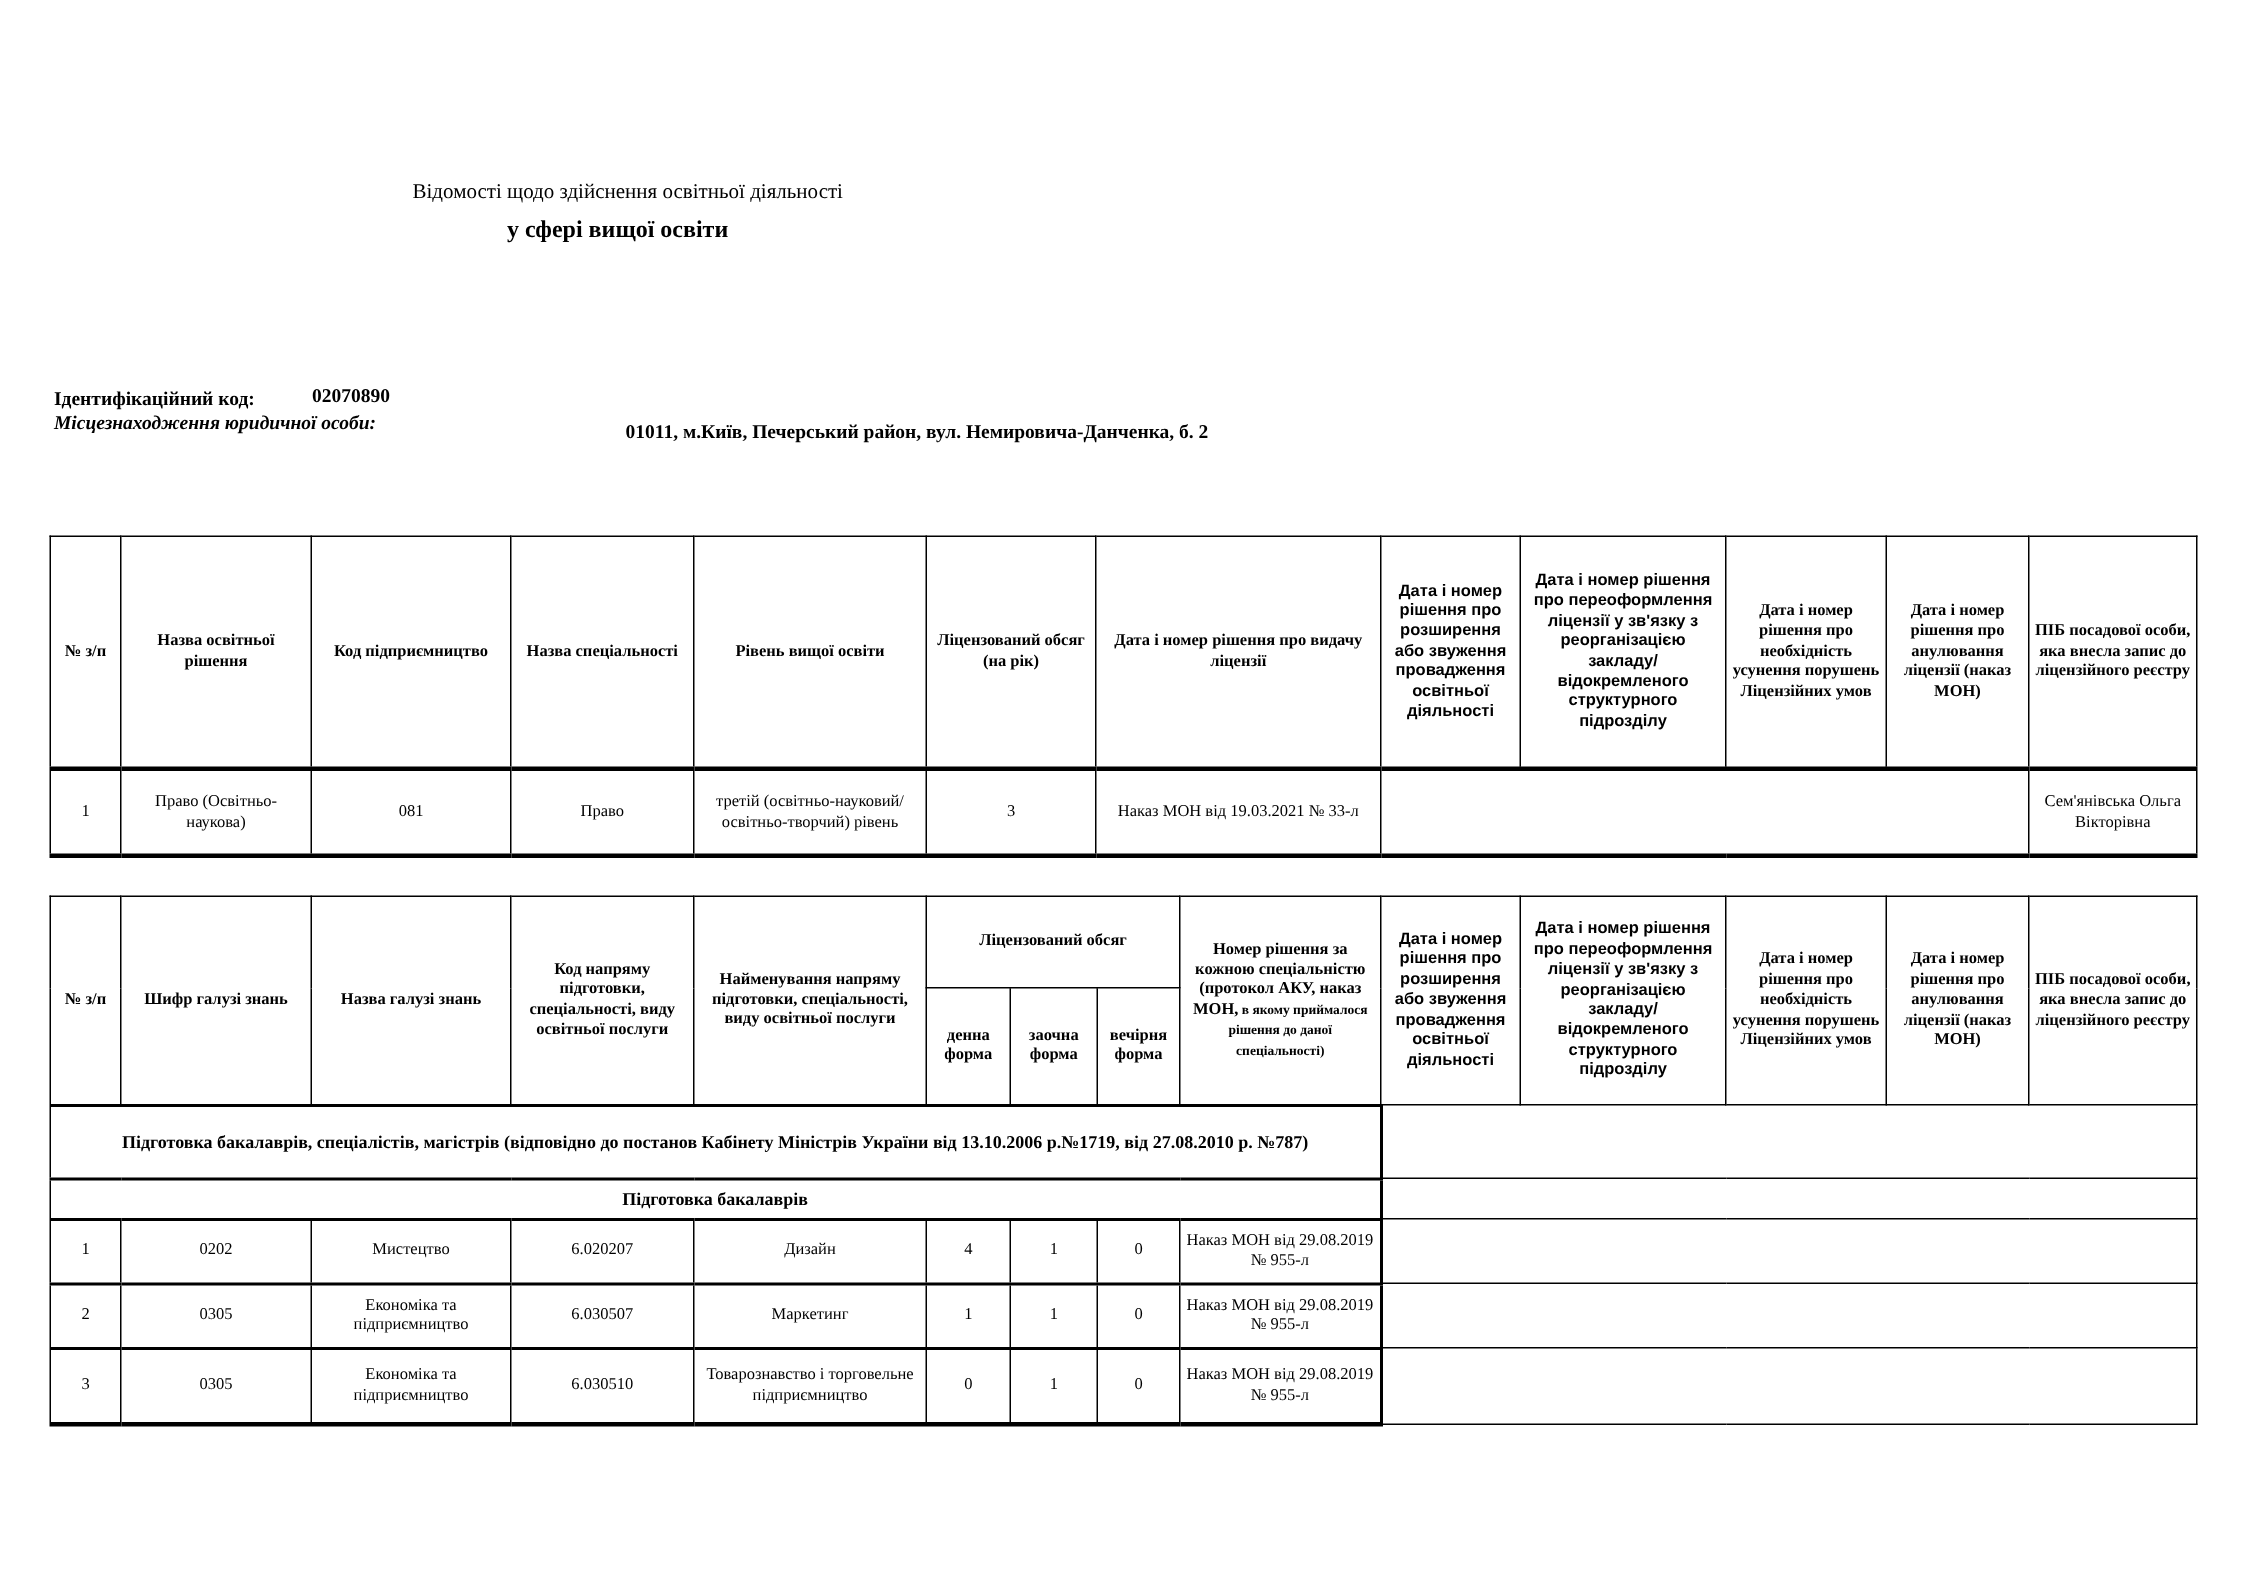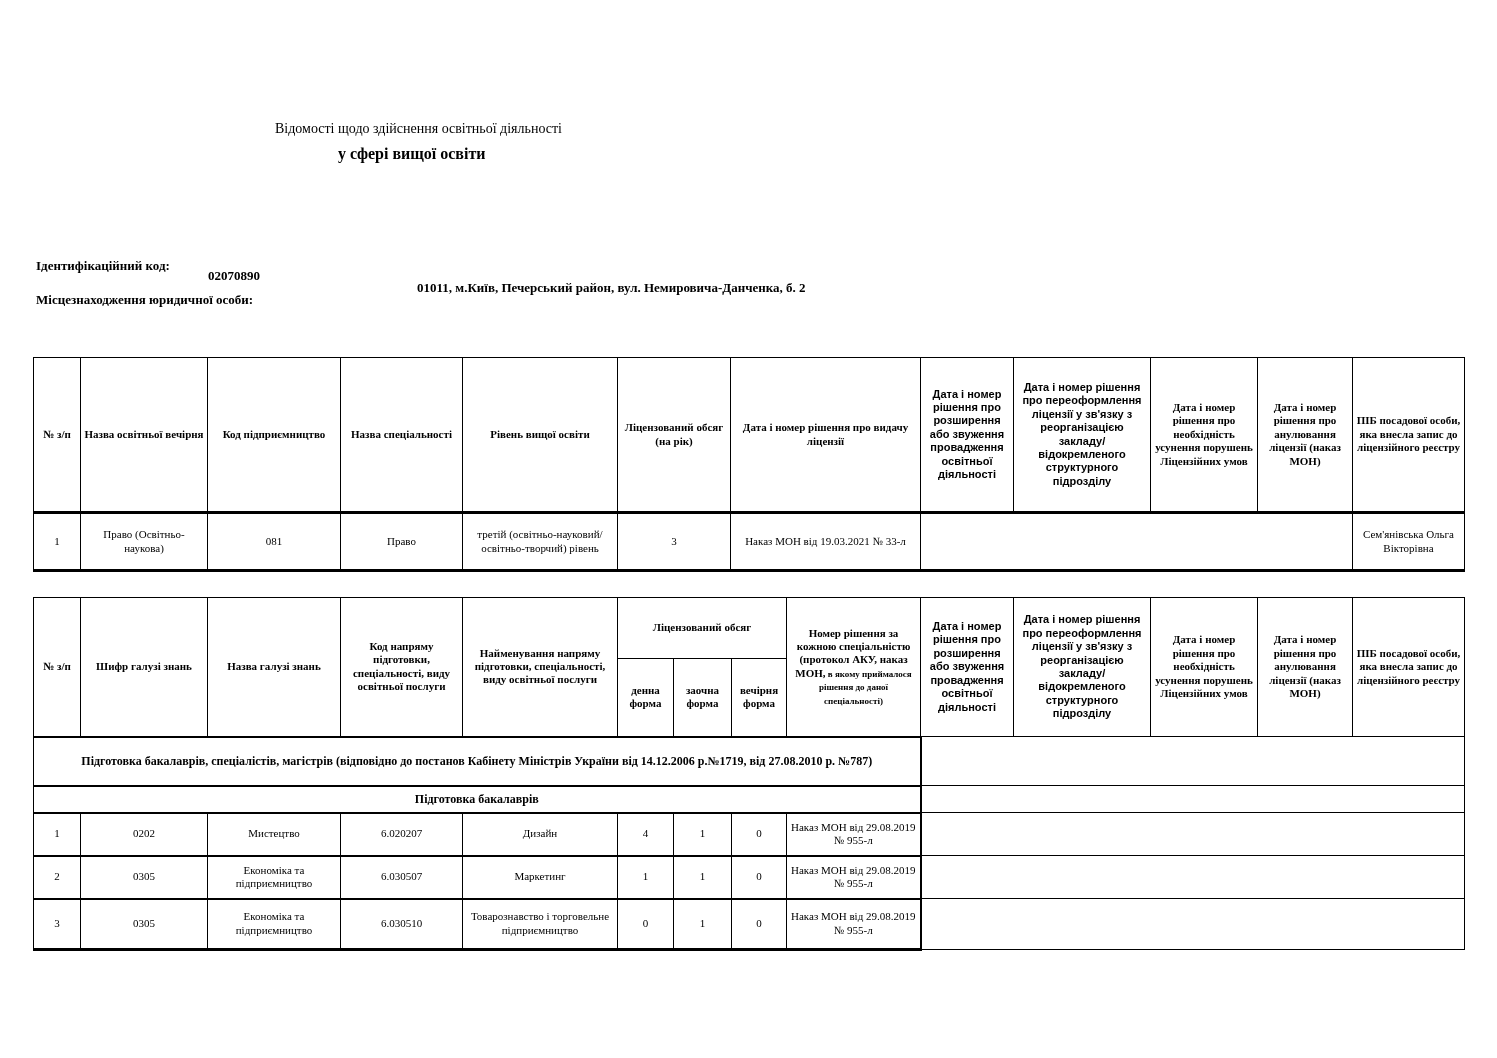--- a/index.html
+++ b/index.html
@@ -5,22 +5,22 @@
   html,body { margin:0; padding:0; background:#fff; }
   .page { position:relative; width:1497px; height:1058px; background:#fff;
           font-family:"Liberation Serif", serif; color:#000; overflow:hidden; }
   .abs { position:absolute; }
   .h1 { left:275px; top:121px; font-size:14px; font-weight:normal; }
   .h2 { left:338px; top:145px; font-size:16px; font-weight:bold; }
   .authority { left:0; top:185px; width:1475px; text-align:center; font-size:12.4px; font-weight:bold; }
   .university { left:0; top:220px; width:950px; text-align:center; font-size:15.5px; font-weight:bold; }
   .kv { font-size:13px; font-weight:bold; }
   .id-label { left:36px; top:258px; }
-  .id-value { left:208px; top:268px; }
-  .addr-label { left:36px; top:292px; }
+  .id-value { left:208px; top:256px; }
+  .addr-label { left:36px; top:274px;font-style:italic; }
   .addr-value { left:369px; top:280px;margin-left:48px; }
   .reg { left:0; width:1380px; text-align:center; font-size:12.4px; font-weight:bold; }
   .reg1 { top:315px; }
   .reg2 { top:332px; }
 
   table.t { border-collapse:collapse; table-layout:fixed; position:absolute; left:33px; }
   #t1 { top:357px; width:1431px; }
   #t2 { top:597px; width:1431px; }
   .t th, .t td { border:1px solid #000; vertical-align:middle; text-align:center;
                  padding:1px 3px; font-size:11px; line-height:1.22; overflow:hidden; }
@@ -61,21 +61,21 @@
         <col style="width:190px">
         <col style="width:93px">
       <col style="width:137px">
         <col style="width:107px">
         <col style="width:95px">
         <col style="width:112px">
     </colgroup>
     <tbody>
         <tr style="height:155px">
       <th>№ з/п</th>
-      <th>Назва освітньої вечірня</th>
+      <th>Назва освітньої рішення</th>
       <th>Код  підприємництво</th>
       <th>Назва спеціальності</th>
       <th>Рівень вищої освіти</th>
       <th>Ліцензований обсяг (на рік)</th>
       <th>Дата і номер рішення про видачу ліцензії</th>
       <th class="sans">Дата і номер рішення про розширення або звуження провадження освітньої діяльності</th>
       <th class="sans">Дата і номер рішення про переоформлення ліцензії у зв'язку з реорганізацією закладу/відокремленого структурного підрозділу</th>
       <th>Дата і номер рішення про необхідність усунення порушень Ліцензійних умов</th>
       <th>Дата і номер рішення про анулювання ліцензії (наказ МОН)</th>
       <th>ПІБ посадової особи, яка внесла запис до ліцензійного реєстру</th>
@@ -125,21 +125,21 @@
       <th rowspan="2">Дата і номер рішення про необхідність усунення порушень Ліцензійних умов</th>
       <th rowspan="2">Дата і номер рішення про анулювання ліцензії (наказ МОН)</th>
       <th rowspan="2">ПІБ посадової особи, яка внесла запис до ліцензійного реєстру</th>
     </tr>
     <tr style="height:78px">
       <th>денна форма</th>
       <th>заочна форма</th>
       <th>вечірня форма</th>
     </tr>
     <tr class="sec" style="height:49px">
-      <td colspan="9" class="r2">Підготовка бакалаврів, спеціалістів, магістрів  (відповідно до постанов Кабінету Міністрів України  від 14.12.2006 р.№1719,  від 27.08.2010 р. №787)</td>
+      <td colspan="9" class="r2">Підготовка бакалаврів, спеціалістів, магістрів  (відповідно до постанов Кабінету Міністрів України  від 13.10.2006 р.№1719,  від 27.08.2010 р. №787)</td>
       <td colspan="5" class="nb"></td>
     </tr>
     <tr class="sec" style="height:27px">
       <td colspan="9" class="r2">Підготовка бакалаврів</td>
       <td colspan="5" class="nb"></td>
     </tr>
     <tr class="drow" style="height:43px">
       <td>1</td>
       <td>0202</td>
       <td class="tl">Мистецтво</td>

